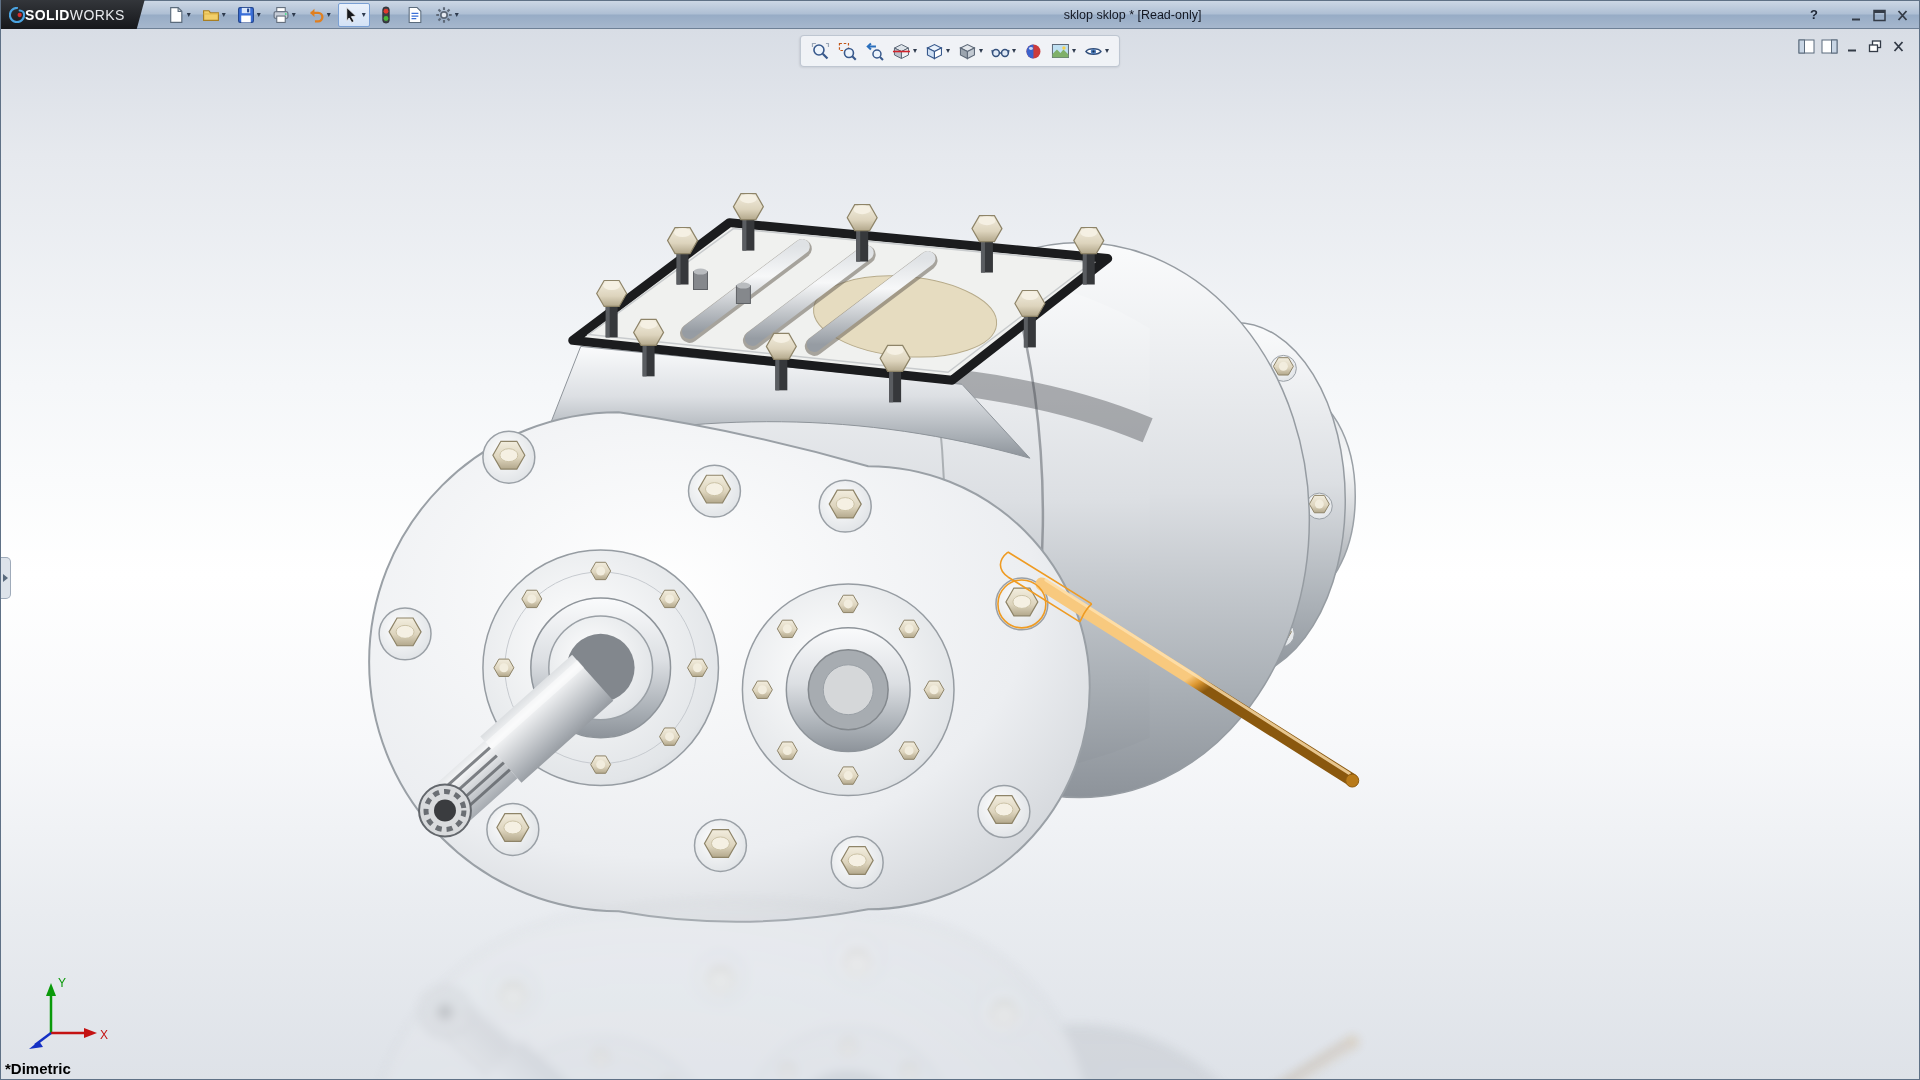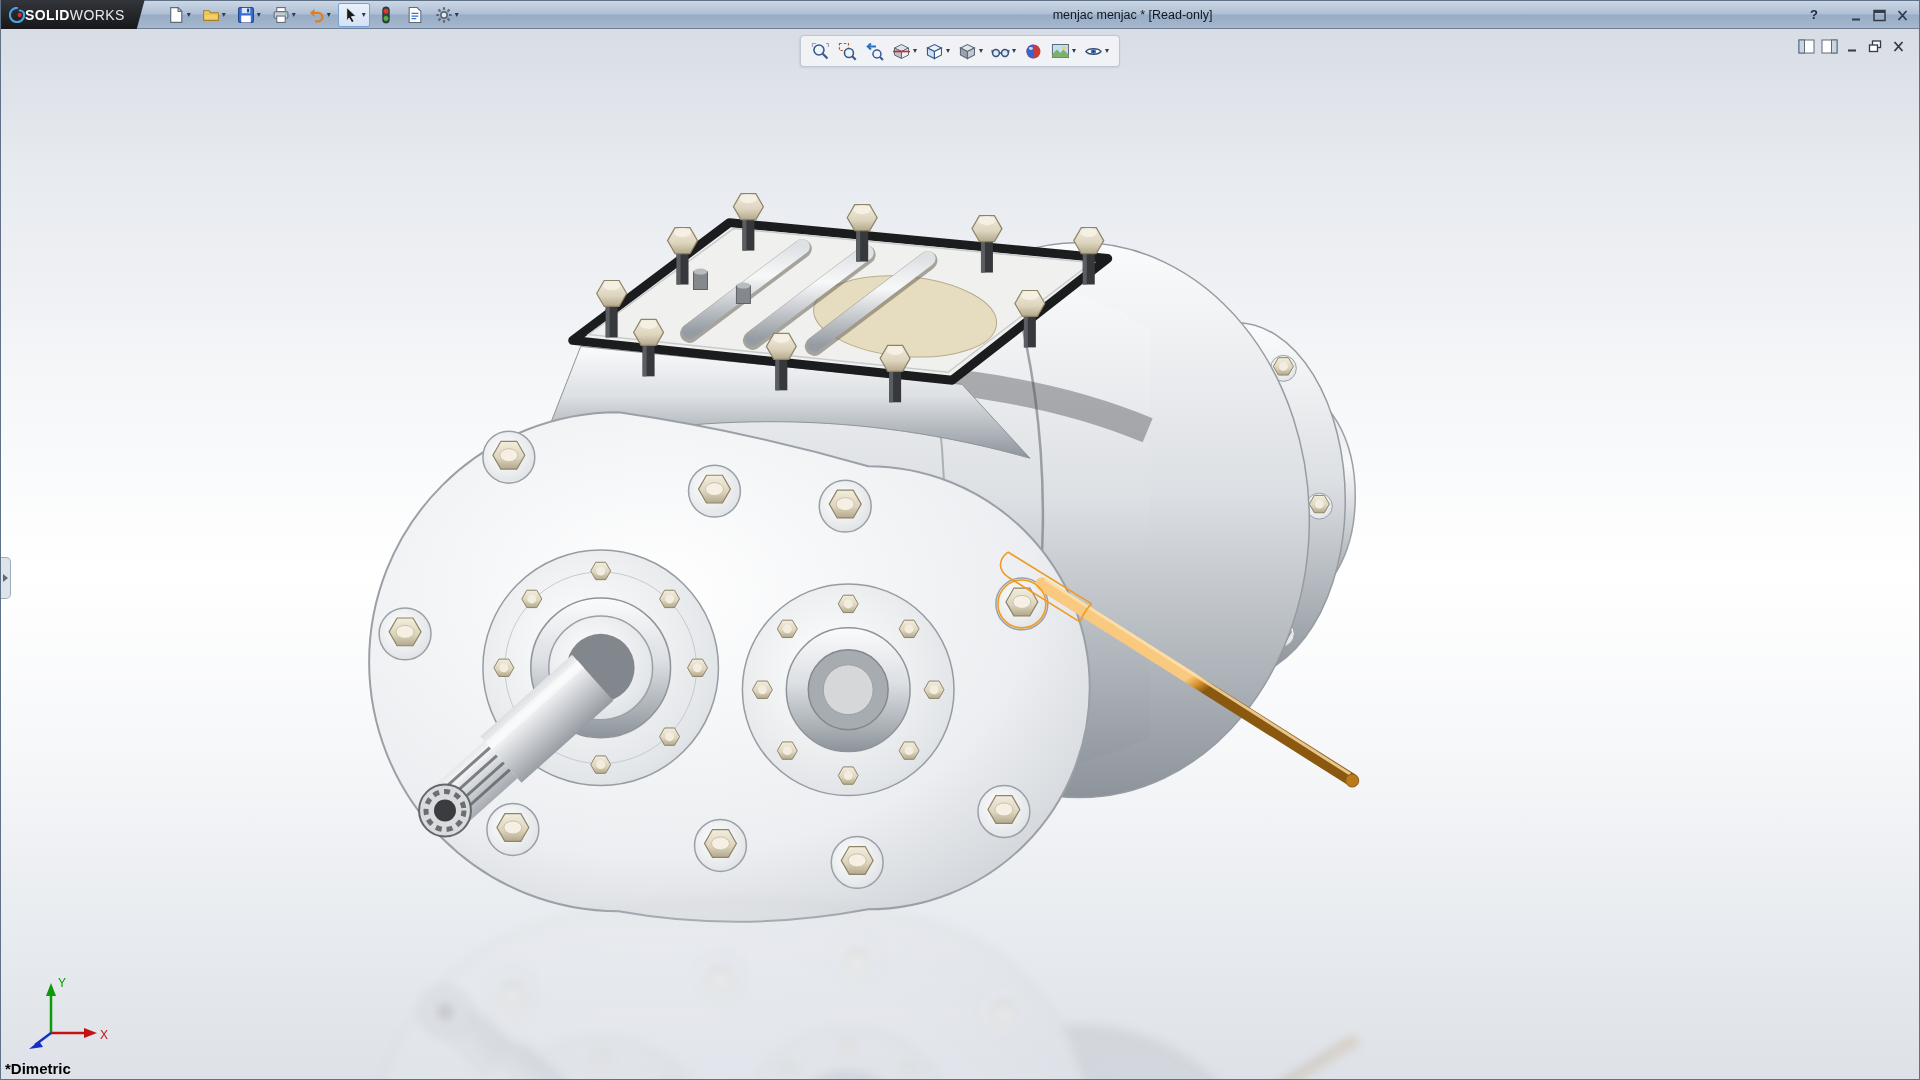--- a/index.html
+++ b/index.html
@@ -153,21 +153,21 @@
             <svg viewBox="0 0 17 17">
               <circle cx="8.5" cy="8.5" r="3" fill="#e6ebf2" stroke="#5f6a79" stroke-width="1.6"></circle>
               <g stroke="#5f6a79" stroke-width="2">
                 <path d="M8.5 1.2v2.6M8.5 13.2v2.6M1.2 8.5h2.6M13.2 8.5h2.6M3.3 3.3l1.9 1.9M11.8 11.8l1.9 1.9M13.7 3.3l-1.9 1.9M5.2 11.8l-1.9 1.9"></path>
               </g>
             </svg>
           </span>
           <span class="drop">▾</span>
         </div>
       </div>
-    <div class="win-title">menjac menjac * [Read-only]</div>
+    <div class="win-title">sklop sklop * [Read-only]</div>
     <div class="win-help">?</div>
     <div class="win-controls">
         <div class="wcbtn">
           <span class="icon">
             <svg viewBox="0 0 17 15">
               <path d="M4 11.5h8" stroke="#333b47" stroke-width="2"></path>
             </svg>
           </span>
         </div>
         <div class="wcbtn">

